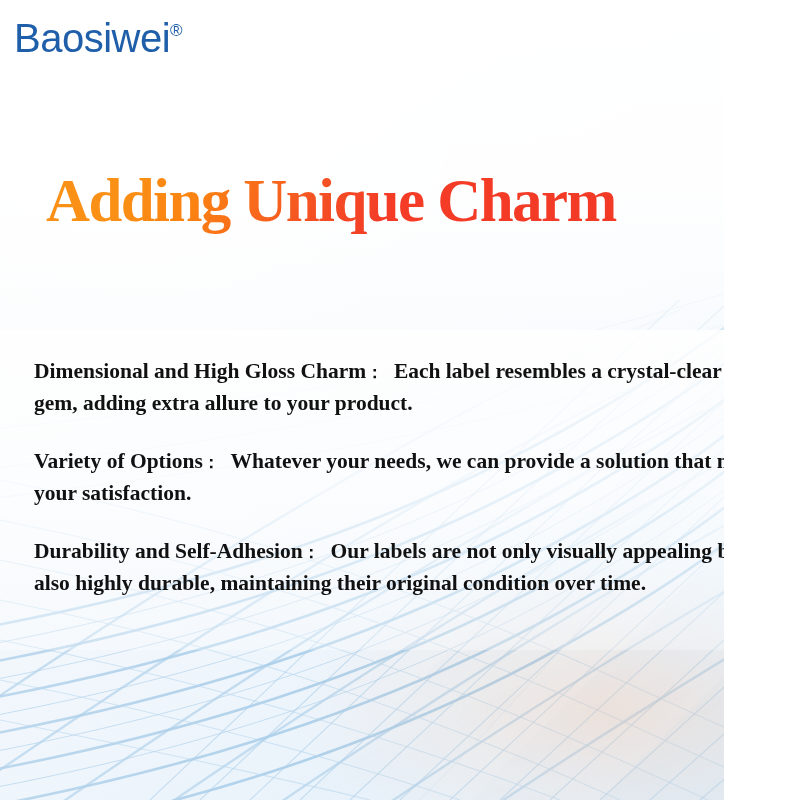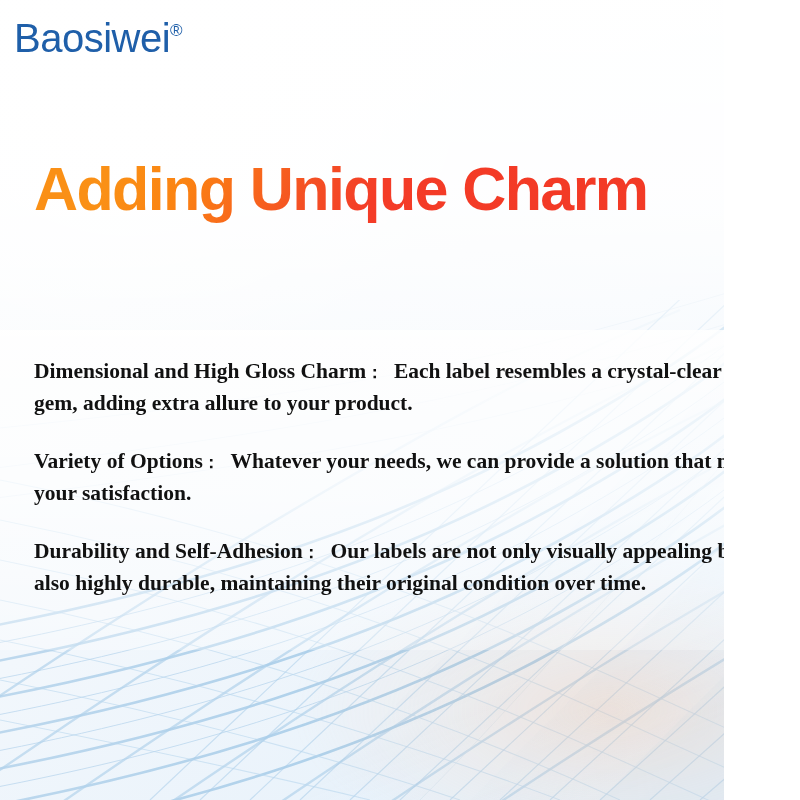--- a/index.html
+++ b/index.html
@@ -91,26 +91,26 @@
     line-height: 1;
     position: relative;
     top: -2px;
   }
 
   .headline {
     position: absolute;
     left: 34px;
     top: 152px;
     width: 720px;
-    font-family: Liberation Sans, sans-serif;
+    font-family: Liberation Serif, serif;
     font-size: 61px;
     font-weight: 700;
     line-height: 1.22;
     letter-spacing: -1.6px;
-    margin: 0;
+    margin: 12px;
     background-image: linear-gradient(118deg,
         #fa9016 0%,
         #fa9016 12%,
         #fb8312 22%,
         #f8681c 31%,
         #f44f24 39%,
         #f43c27 48%,
         #f33a26 70%,
         #f23a25 100%);
     -webkit-background-clip: text;

